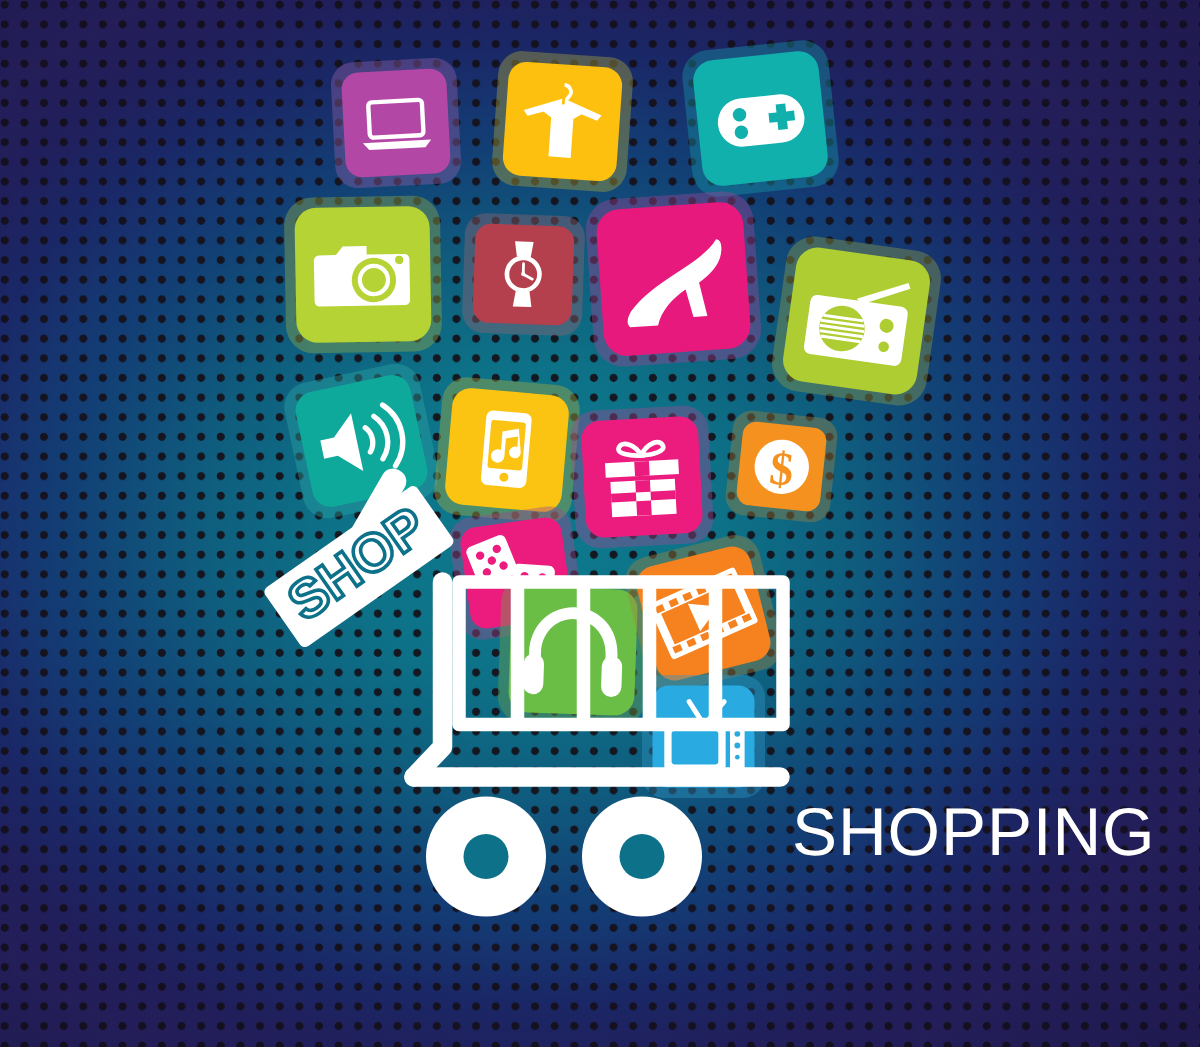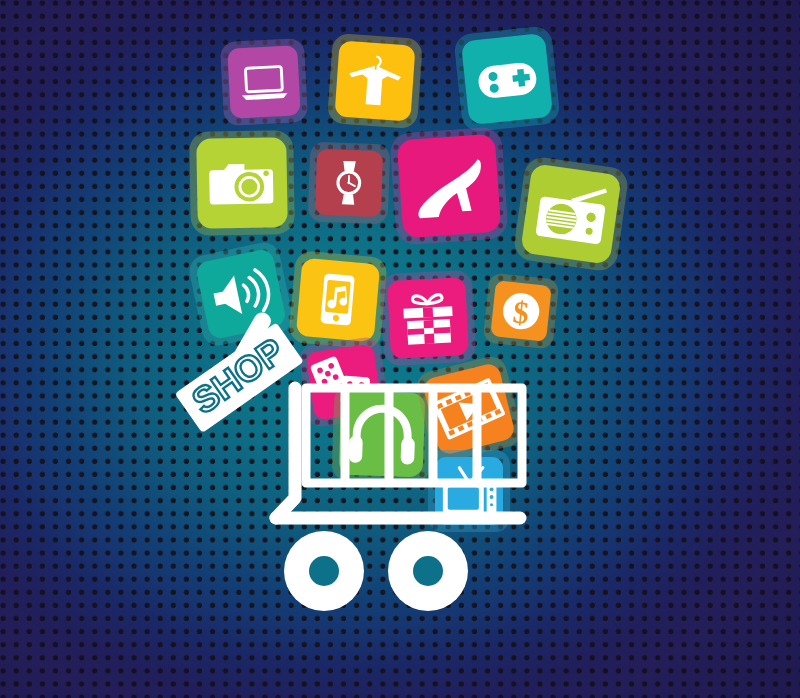--- a/index.html
+++ b/index.html
@@ -337,13 +337,14 @@
     <g fill="#ffffff">
       <circle cx="62" cy="193" r="40"></circle>
       <circle cx="166" cy="193" r="40"></circle>
     </g>
     <g fill="#0d7289">
       <circle cx="62" cy="193" r="15"></circle>
       <circle cx="166" cy="193" r="15"></circle>
     </g>
   </svg>
 
+  <div id="title" style="left:528px;top:529px;">SHOPPING</div>
 </div>
 
 </body></html>

